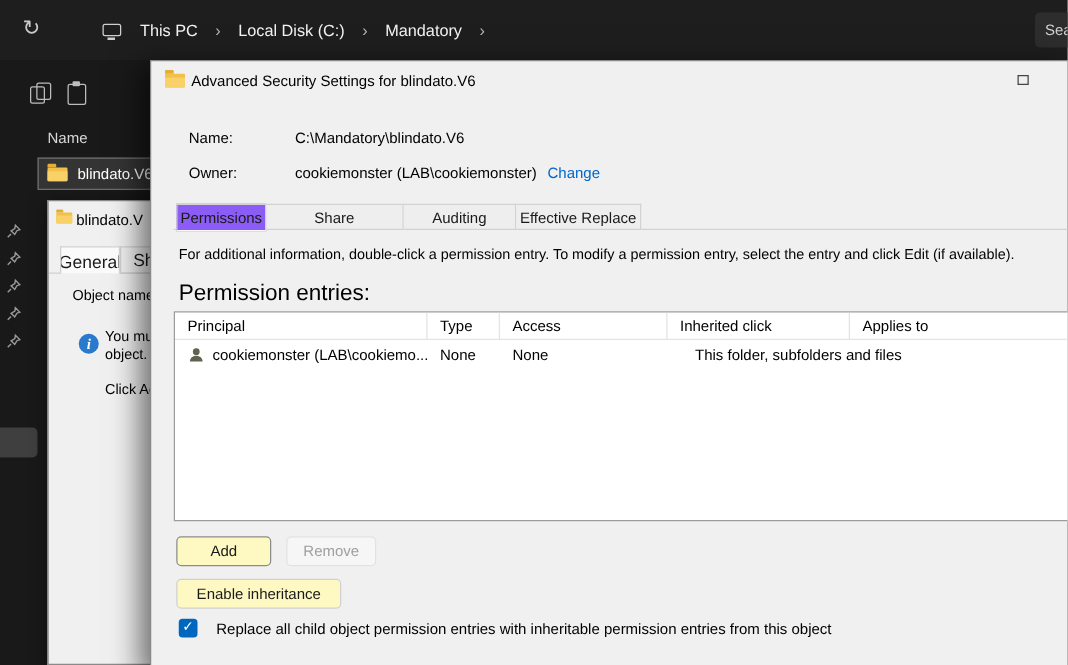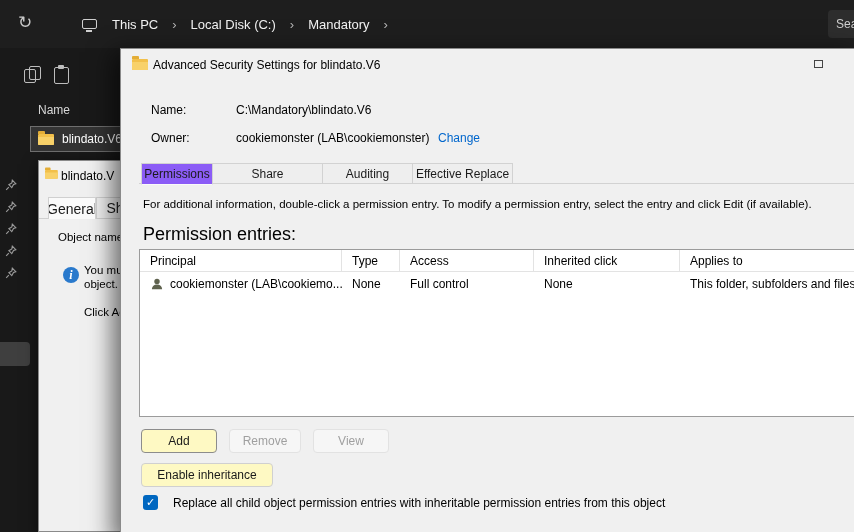--- a/index.html
+++ b/index.html
@@ -176,27 +176,25 @@
     </div>
     <div class="trow tbody-row">
       <div class="tcell c1" style="display:flex;align-items:center">
         <svg class="user-icon" viewBox="0 0 16 16">
             <circle cx="8" cy="5" r="3.1" fill="#5f624e"></circle>
             <path d="M2.2 14c0-3.2 2.6-5.3 5.8-5.3s5.8 2.1 5.8 5.3z" fill="#5f624e"></path>
           </svg>
         <span>cookiemonster (LAB\cookiemo...</span>
       </div>
       <div class="tcell c2">None</div>
-      <div class="tcell c3">Full control</div>
       <div class="tcell c4">None</div>
       <div class="tcell c5">This folder, subfolders and files</div>
     </div>
   </div>
 
   <div class="btn default" style="left:20px;top:380px;width:76px">Add</div>
   <div class="btn disabled" style="left:108px;top:380px;width:72px">Remove</div>
-  <div class="btn disabled" style="left:192px;top:380px;width:76px">View</div>
 
   <div class="btn" style="left:20px;top:414px;width:132px">Enable inheritance</div>
 
   <div class="checkbox"><span>✓</span></div>
   <div class="cb-label">Replace all child object permission entries with inheritable permission entries from this object</div>
 </div>
 
 </body></html>

